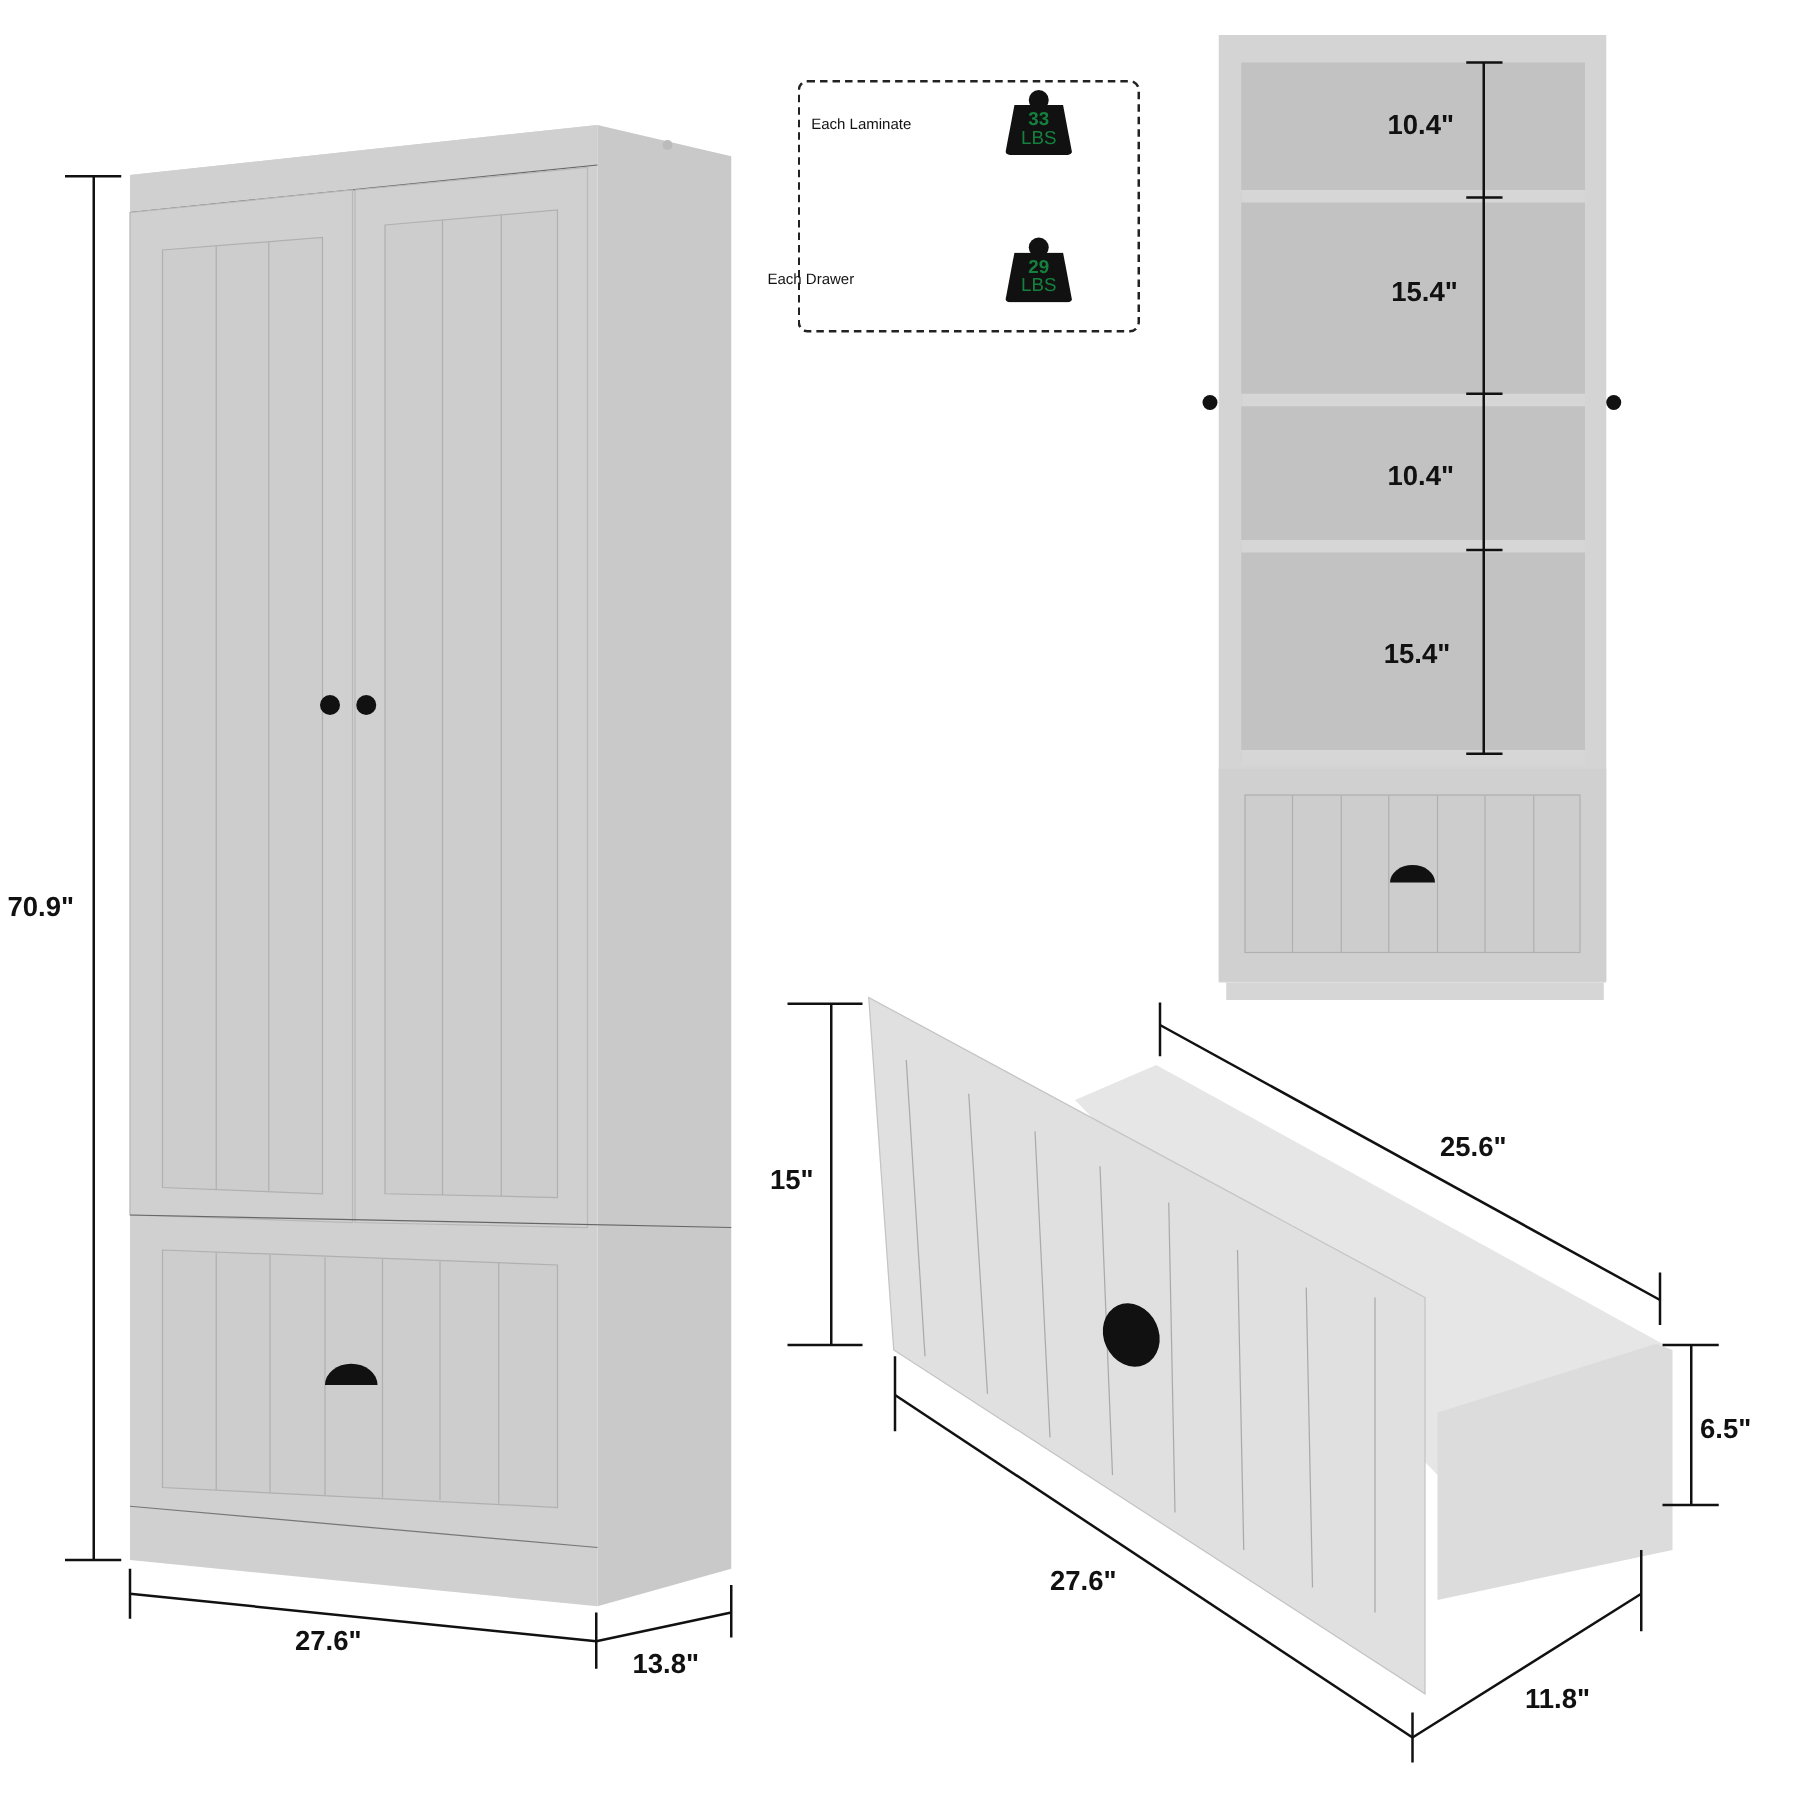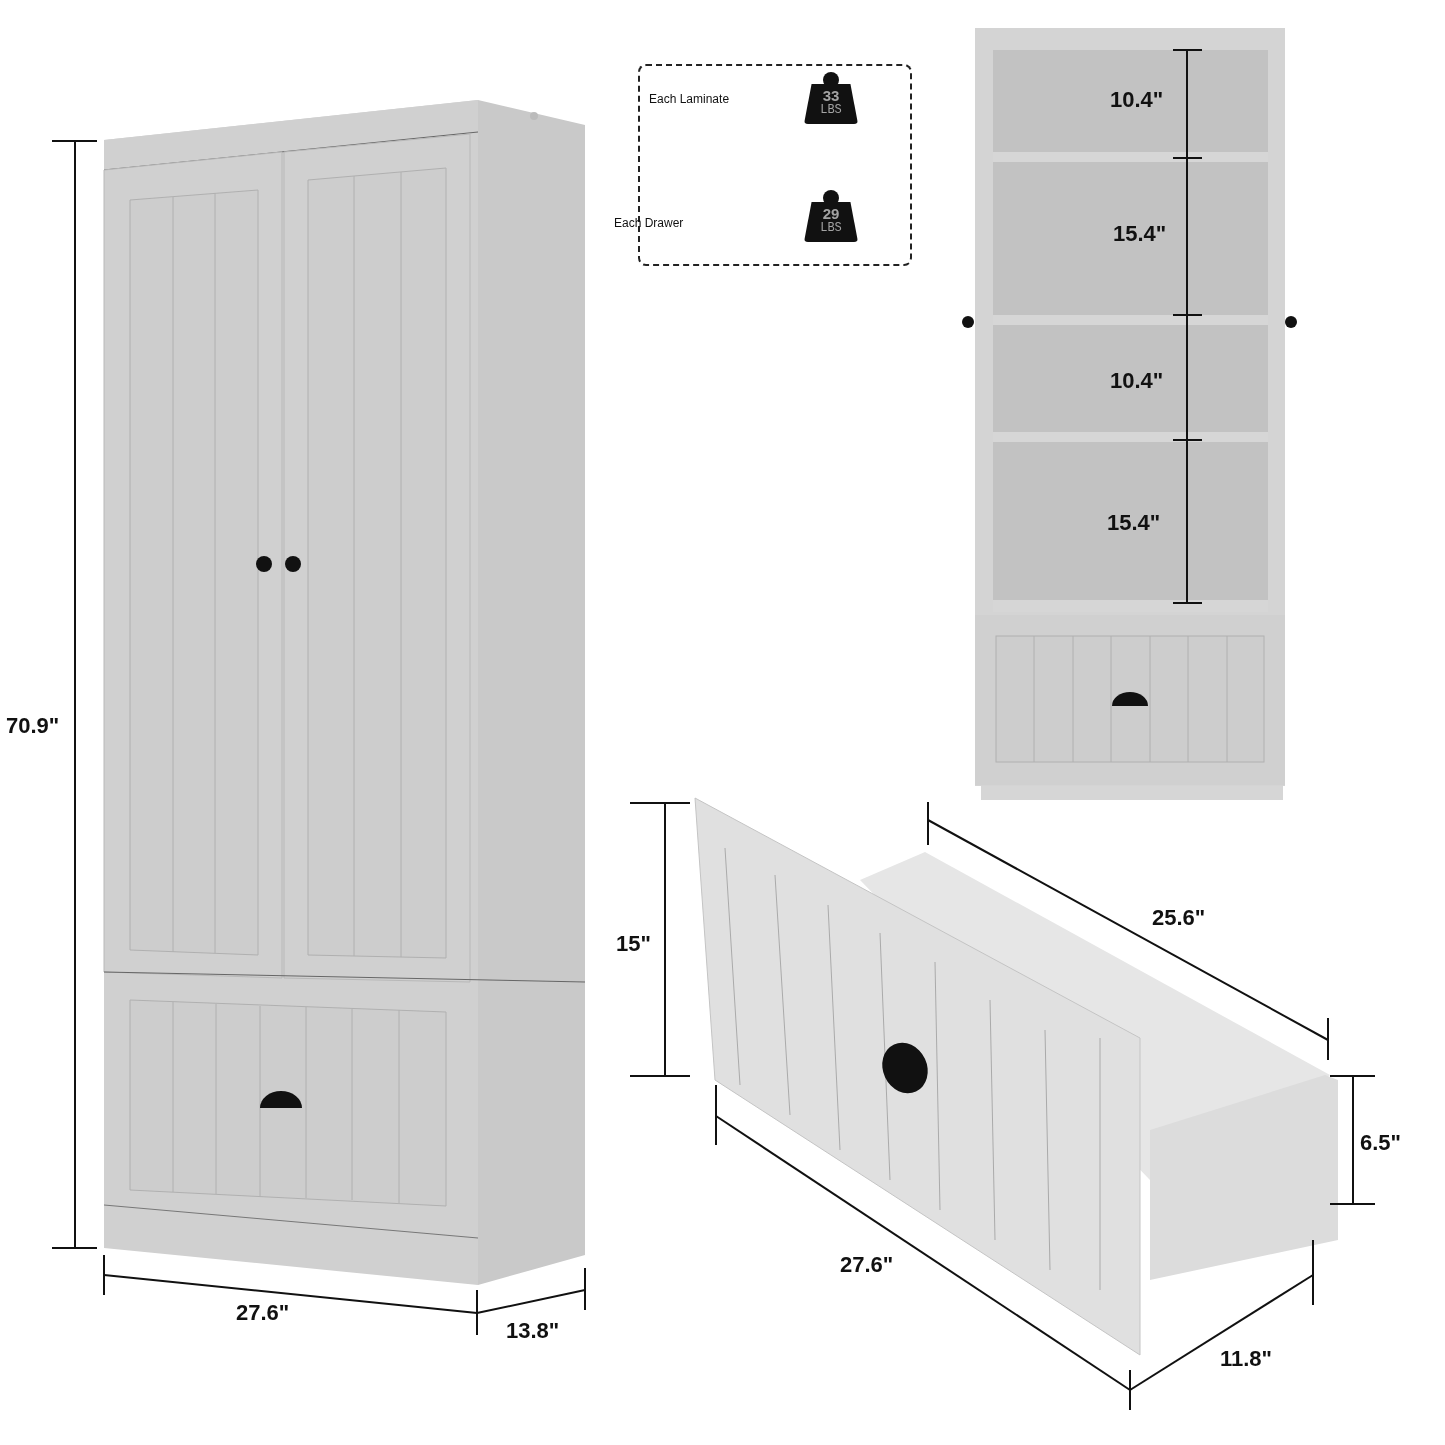--- a/index.html
+++ b/index.html
@@ -3,23 +3,23 @@
 <meta charset="utf-8">
 <style>
   html,body{margin:0;padding:0;background:#ffffff;}
   body{width:1445px;height:1445px;position:relative;overflow:hidden;font-family:"Liberation Sans",sans-serif;}
   svg{position:absolute;left:0;top:0;}
   .dim{font-family:"Liberation Sans",sans-serif;font-weight:bold;fill:#111;}
   .wt-box{position:absolute;left:638px;top:64px;width:274px;height:202px;border:2px dashed #222;border-radius:8px;box-sizing:border-box;}
   .wt-label{position:absolute;font-family:"Liberation Sans",sans-serif;font-weight:normal;font-size:12px;color:#111;}
   .kettle{position:absolute;width:54px;height:52px;}
   .kettle .ring{position:absolute;left:19px;top:0;width:16px;height:16px;border-radius:50%;background:#111;}
-  .kettle .body{position:absolute;left:0;top:12px;width:54px;height:40px;background:#111;clip-path:polygon(14% 0,86% 0,100% 100%,0 100%);border-radius:4px;color:#a3a3a3;text-align:center;font-family:"Liberation Sans",sans-serif;line-height:15px;padding-top:4px;box-sizing:border-box;}
+  .kettle .body{position:absolute;left:0;top:12px;width:54px;height:40px;background:#111;clip-path:polygon(14% 0,86% 0,100% 100%,0 100%);border-radius:4px;color:#15803d;text-align:center;font-family:"Liberation Sans",sans-serif;line-height:15px;padding-top:4px;box-sizing:border-box;}
   .kettle .num{font-size:15px;font-weight:bold;display:block;}
-  .kettle .unit{font-size:12px;display:block;font-family:Liberation Mono, monospace;}
+  .kettle .unit{font-size:15px;display:block;}
 </style>
 </head>
 <body>
 
 <svg width="1445" height="1445" viewBox="0 0 1445 1445">
 
   <g>
 
     <polygon points="478,100 585,125 585,1255 478,1285" fill="#c9c9c9"></polygon>
 

